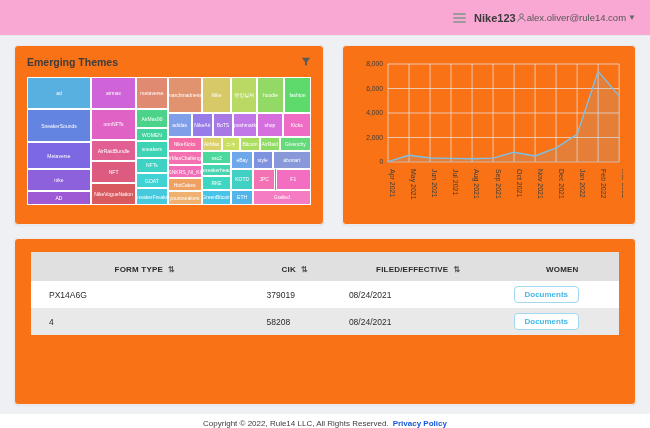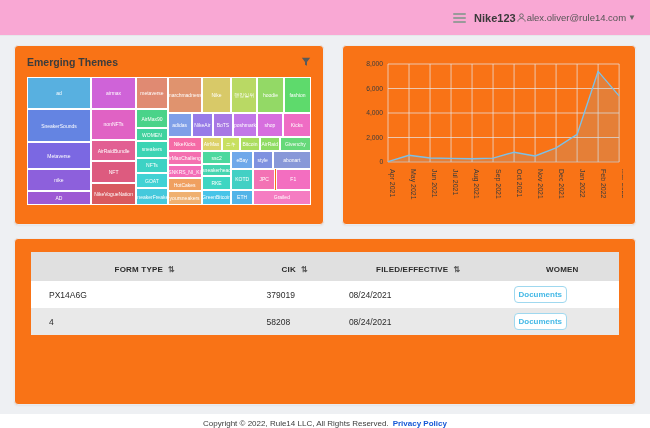--- a/index.html
+++ b/index.html
@@ -43,21 +43,21 @@
   .filter-row { padding:10px 14px 8px 28px; }
   .cik-input { border:none; border-bottom:1px solid #b5b8bb; font-size:8.5px; color:#444; width:115px; padding:2px 1px; outline:none; background:transparent; font-family:"Liberation Sans", sans-serif; }
   .cik-input::placeholder { color:#555; }
 
   table.filings { width:calc(100% - 32px); margin:2px 16px 0 16px; border-collapse:collapse; font-size:8.5px; }
   table.filings th { background:#e0e0e0; text-align:center; font-size:8px; color:#2b2b2b; padding:13px 8px 7px 18px; font-weight:700; letter-spacing:0.2px; }
   table.filings th .sort { color:#555; font-size:8px; margin-left:5px; cursor:pointer; }
   table.filings td { padding:5px 8px 5px 18px; color:#2b2b2b; }
   table.filings tbody tr:nth-child(even) { background:#e9e9e9; }
   table.filings tbody tr:nth-child(odd) { background:#fff; }
-  .doc-btn { border:1px solid #9fd8ef; background:#fff; color:#45b9e6; font-size:8px; font-weight:700; padding:3px 4px; border-radius:4px; cursor:pointer; font-family:"Liberation Sans", sans-serif; }
+  .doc-btn { border:1px solid #9fd8ef; background:#fff; color:#45b9e6; font-size:8px; font-weight:700; padding:3px 10px; border-radius:4px; cursor:pointer; font-family:"Liberation Sans", sans-serif; }
   .col-form { width:37%; } .col-cik { width:14%;margin-top:35px; } .col-filed { width:28%; } .col-fmt { width:21%; }
 
   
   .footer { flex:0 0 auto; background:#fff; height:19px; margin-top:9px; display:flex; align-items:center; justify-content:center; gap:4px; font-size:8px; color:#3c3c3c; }
   .footer a { color:#1558d6; text-decoration:none; font-weight:700; cursor:pointer; }
   .bottom-strip { height:4px; background:#eef0f3; }
 </style>
 </head>
 <body>
 

